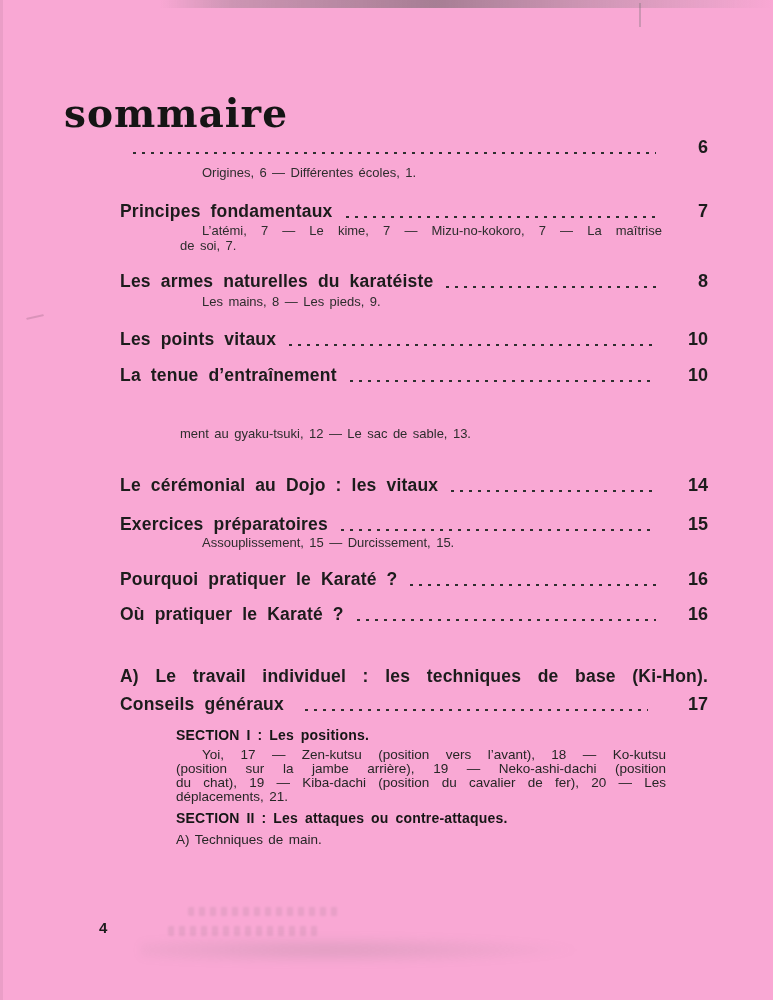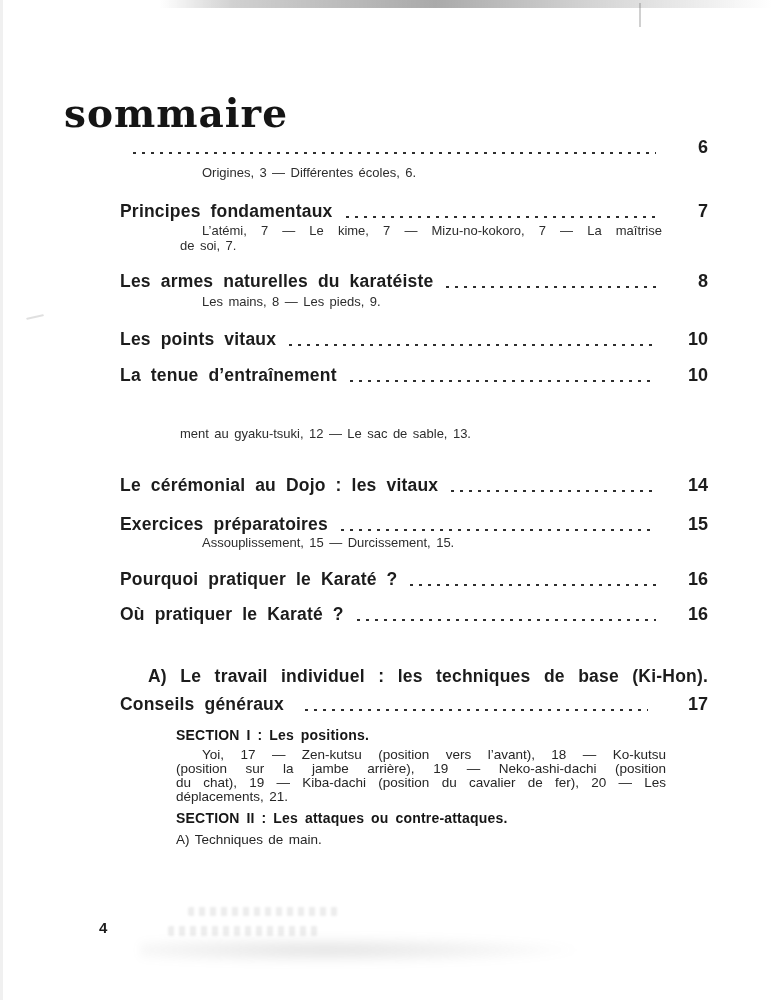--- a/index.html
+++ b/index.html
@@ -1,18 +1,18 @@
 <!DOCTYPE html>
 <html><head>
 <meta charset="utf-8">
 <style>
   html,body { margin:0; padding:0; background:#e9e9e7; }
   .page {
     position:relative; width:773px; height:1000px;
-    background:#ffffff; overflow:hidden;
+    background:#f9a8d4; overflow:hidden;
     font-family:"Liberation Sans", sans-serif; color:#222;
   }
   
   .scan-band { position:absolute; left:160px; top:0; width:612px; height:8px;
     background:linear-gradient(90deg, rgba(110,110,110,0) 0%, rgba(110,110,110,0.32) 12%,
       rgba(85,85,85,0.5) 45%, rgba(110,110,110,0.3) 70%, rgba(130,130,130,0.12) 90%, rgba(0,0,0,0));
     filter:blur(0.6px); }
   .scan-tick { position:absolute; left:639px; top:3px; width:2px; height:24px; background:rgba(110,110,110,0.32); }
   .scan-left { position:absolute; left:0; top:0; width:3px; height:100%; background:rgba(0,0,0,0.06); }
   .scan-scratch { position:absolute; left:26px; top:316px; width:18px; height:2px;
@@ -41,21 +41,21 @@
   
   .sub { position:absolute; left:180px; width:482px; font-size:13px; line-height:14.6px;
     color:#2d2d2d; word-spacing:0.14em; }
   .sub .line { display:block; }
   .sub .indent { text-indent:22px; }
   .fill { text-align:justify; text-align-last:justify; }
 
   
   .part { position:absolute; left:120px; width:588px; }
   .part .pline1 { display:block; font-weight:bold; font-size:17.5px; letter-spacing:0.2px;
-    word-spacing:0.3em; color:#1c1c1c;margin-left:28px; }
+    word-spacing:0.3em; color:#1c1c1c; }
   .part .row { display:flex; align-items:flex-end; height:22px; margin-top:6px;gap:8px; }
 
   
   .sec { position:absolute; left:176px; width:490px; font-size:13.5px; line-height:13.9px;
     color:#262626; word-spacing:0.12em; }
   .sec-heading { font-weight:bold; font-size:14px; letter-spacing:0.2px; color:#161616;
     word-spacing:0.2em; }
   .sec .line { display:block; }
   .sec .indent { text-indent:26px; }
 
@@ -71,21 +71,21 @@
   <div class="scan-left"></div>
   <div class="scan-scratch"></div>
 
   <h1 class="book-title">sommaire</h1>
 
   <div class="entry" style="top:136px">
     <span class="leader"></span>
     <span class="epage">6</span>
   </div>
   <div class="sub" style="top:166px">
-    <span class="line indent">Origines, 3 — Différentes écoles, 6.</span>
+    <span class="line indent">Origines, 6 — Différentes écoles, 1.</span>
   </div>
 
   <div class="entry" style="top:200px">
     <span class="etitle">Principes fondamentaux</span>
     <span class="leader"></span>
     <span class="epage">7</span>
   </div>
   <div class="sub" style="top:224px">
     <span class="line indent fill">L’atémi, 7 — Le kime, 7 — Mizu-no-kokoro, 7 — La maîtrise</span>
     <span class="line">de soi, 7.</span>

